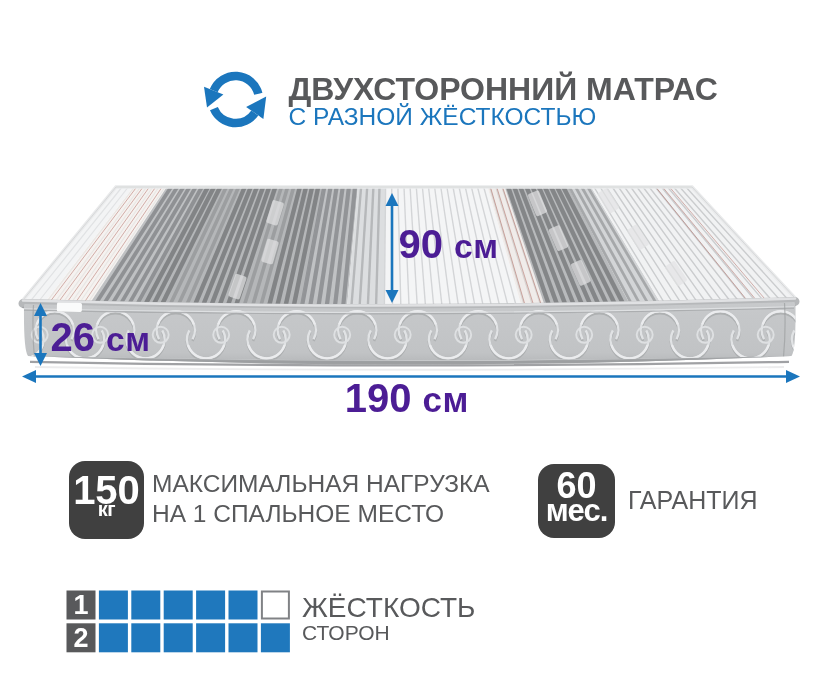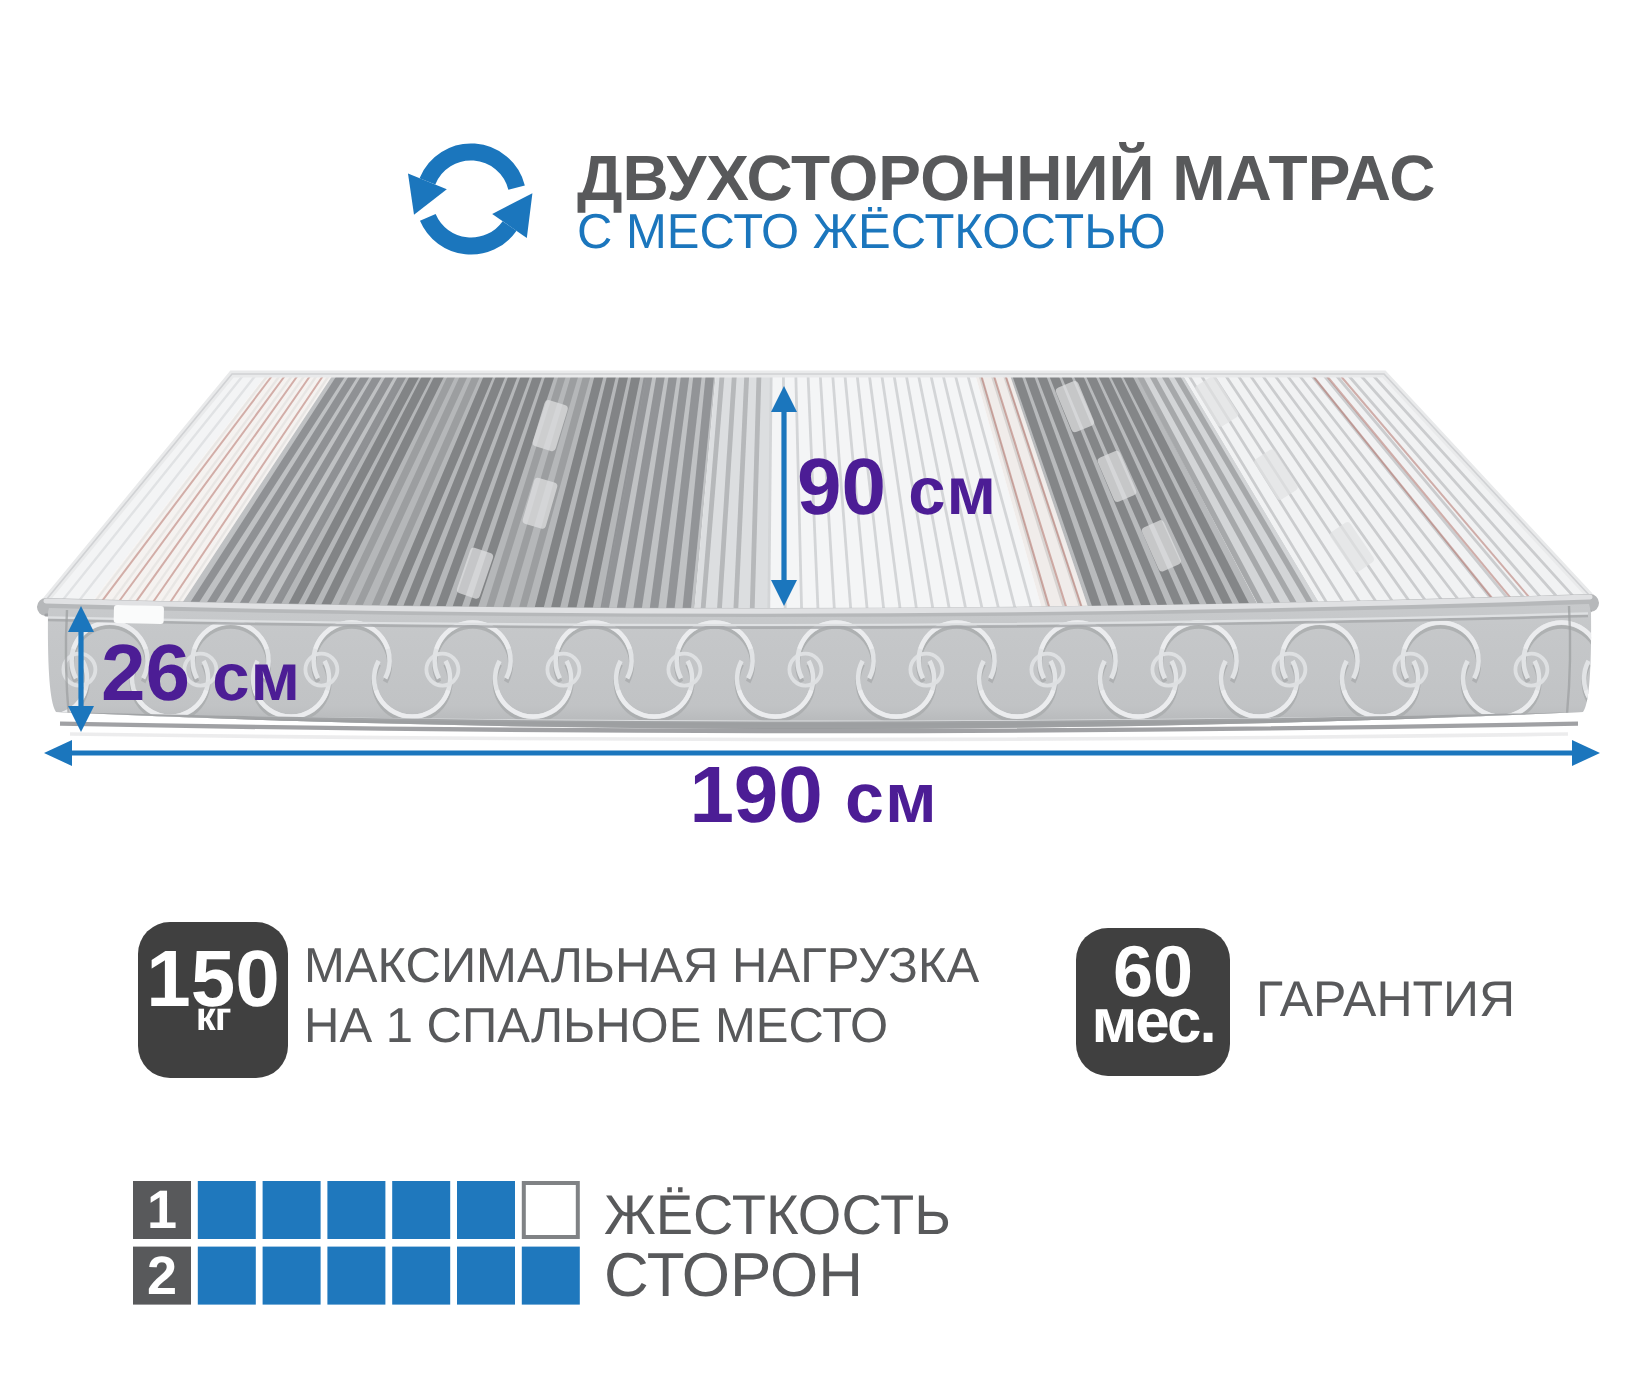--- a/index.html
+++ b/index.html
@@ -313,33 +313,33 @@
 <rect x="131.3" y="623.3" width="29.0" height="29.0" fill="#1f78bd"></rect>
 <rect x="163.7" y="623.3" width="29.0" height="29.0" fill="#1f78bd"></rect>
 <rect x="196.1" y="623.3" width="29.0" height="29.0" fill="#1f78bd"></rect>
 <rect x="228.5" y="623.3" width="29.0" height="29.0" fill="#1f78bd"></rect>
 <rect x="260.9" y="623.3" width="29.0" height="29.0" fill="#1f78bd"></rect>
 <text x="81.0" y="614.0" font-size="27" font-weight="bold" fill="#fff" text-anchor="middle" font-family="Liberation Sans, sans-serif">1</text>
 <text x="81.0" y="646.8" font-size="27" font-weight="bold" fill="#fff" text-anchor="middle" font-family="Liberation Sans, sans-serif">2</text>
 </svg>
 
 <div class="abs gray" style="left:288.5px;top:72.6px;font-size:32px;font-weight:bold;line-height:1;">ДВУХСТОРОННИЙ МАТРАС</div>
-<div class="abs blue" style="left:288.5px;top:104.5px;font-size:24.5px;line-height:1;">С МЕСТО ЖЁСТКОСТЬЮ</div>
+<div class="abs blue" style="left:288.5px;top:104.5px;font-size:24.5px;line-height:1;">С РАЗНОЙ ЖЁСТКОСТЬЮ</div>
 
 <div class="abs dim" style="left:398.5px;top:224px;">90 <span class="unit">см</span></div>
 <div class="abs dim" style="left:50.5px;top:316.5px;">26 <span class="unit">см</span></div>
 <div class="abs dim" style="left:344.7px;top:377.5px;">190 <span class="unit" style="font-size:35px;">см</span></div>
 
 <div class="badge" style="left:69px;top:461px;width:75px;height:78px;">
   <div style="top:9.2px;font-size:40px;">150</div>
   <div style="top:38.1px;font-size:20px;letter-spacing:-0.5px;">кг</div>
 </div>
 <div class="abs gray" style="left:152px;top:469px;font-size:24.5px;line-height:30px;">МАКСИМАЛЬНАЯ НАГРУЗКА<br>НА 1 СПАЛЬНОЕ МЕСТО</div>
 
 <div class="badge" style="left:538px;top:464px;width:77px;height:74px;">
   <div style="top:3.5px;font-size:36px;">60</div>
   <div style="top:30.7px;font-size:31px;letter-spacing:-1px;">мес.</div>
 </div>
 <div class="abs gray" style="left:628px;top:487.5px;font-size:25px;line-height:1;">ГАРАНТИЯ</div>
 
 <div class="abs gray" style="left:302px;top:593.9px;font-size:28px;line-height:1;">ЖЁСТКОСТЬ</div>
-<div class="abs gray" style="left:302px;top:621.6px;font-size:31px;line-height:1;">СТОРОН</div>
+<div class="abs gray" style="left:302px;top:621.6px;font-size:21px;line-height:1;">СТОРОН</div>
 </div>
 
 </body></html>

